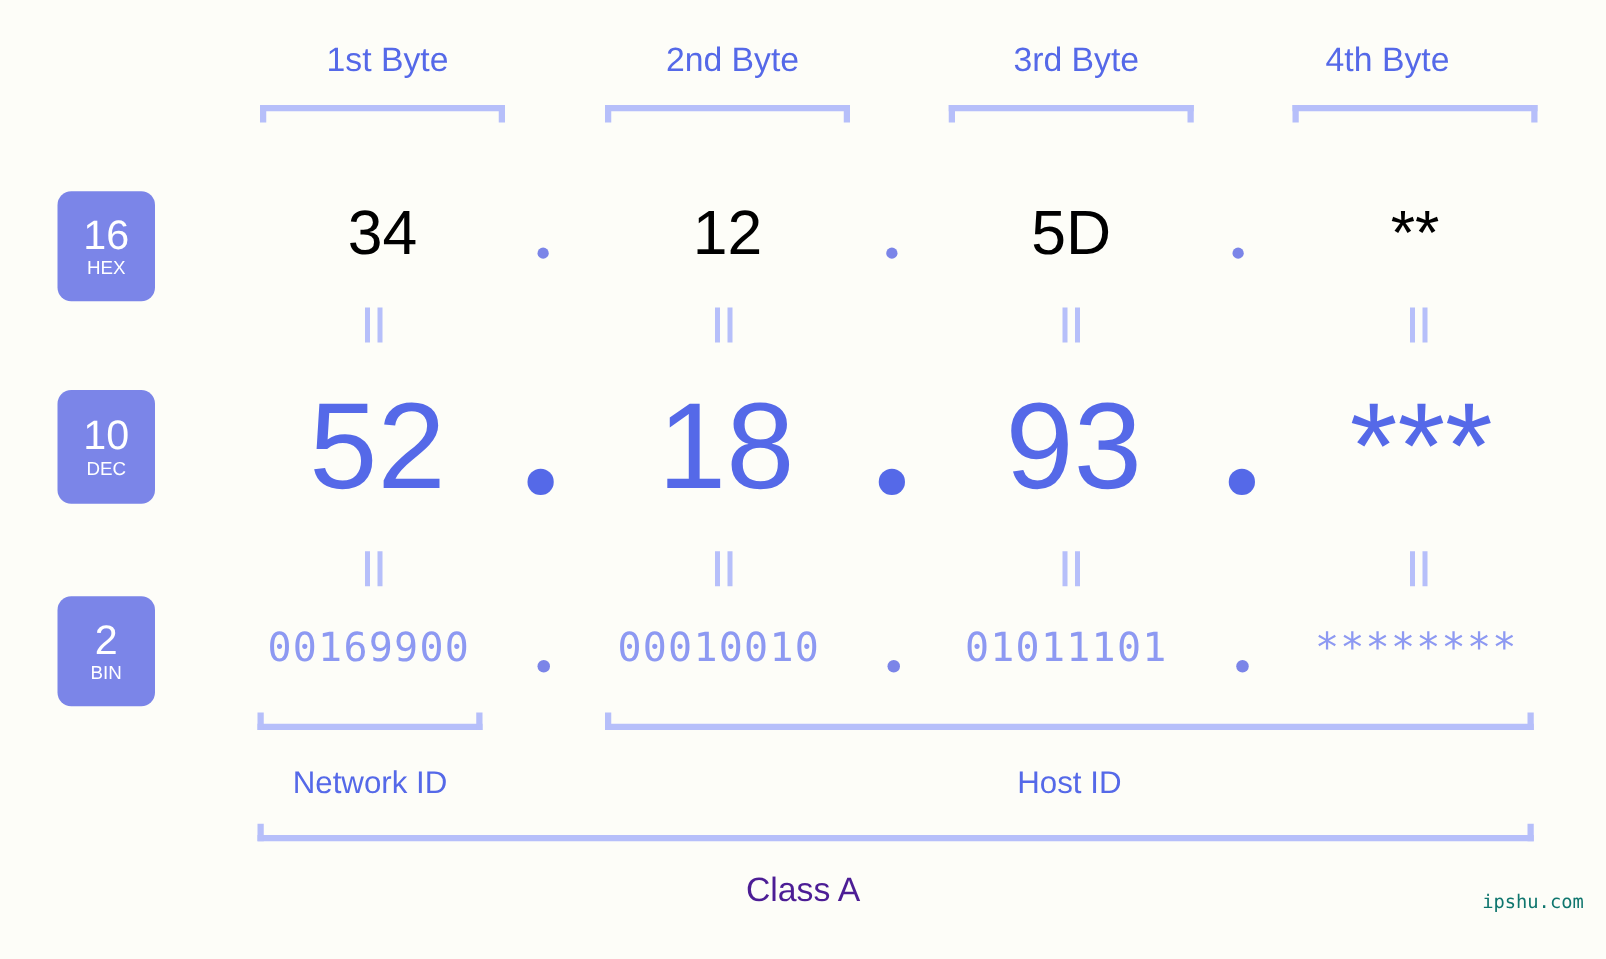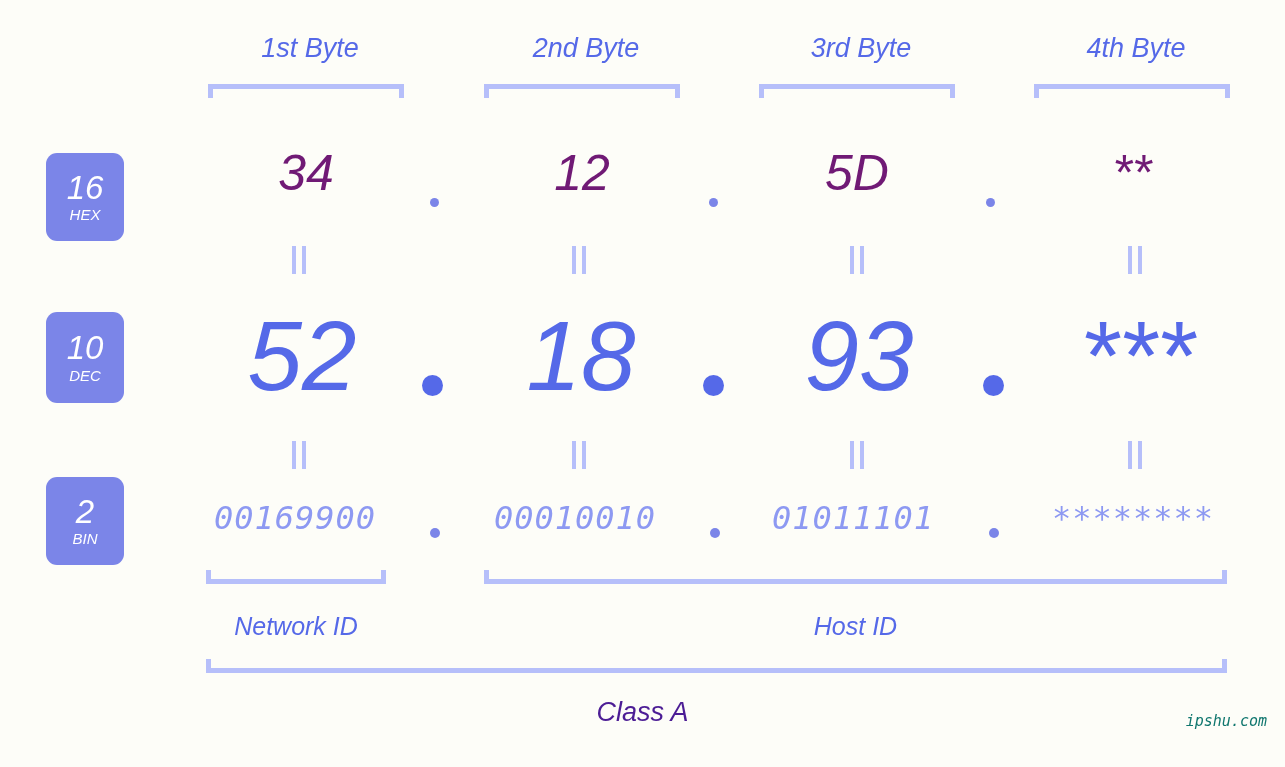--- a/index.html
+++ b/index.html
@@ -12,21 +12,20 @@
     height: 767px;
     background: #fdfdf8;
     font-family: "Liberation Sans", sans-serif;
     overflow: hidden;
     position: relative;
   }
   .stage {
     position: relative;
     width: 1285px;
     height: 758px;
-    font-style: italic;
   }
 
   
   .byte-label {
     position: absolute;
     top: 33px;
     width: 220px;
     text-align: center;
     font-size: 27px;
     color: #5569e8;
@@ -87,24 +86,24 @@
   .badge-bin { top: 477px; height: 88px; }
 
   
   .cell {
     position: absolute;
     text-align: center;
     white-space: nowrap;
   }
 
   .hex-row .cell {
-    top: 139px;
+    top: 152px;
     width: 220px;
     font-size: 50px;
-    color: #701a75;
+    color: #000000;
     font-family: "Liberation Sans", sans-serif;
     line-height: 68px;
   }
   .dec-row .cell {
     top: 297px;
     width: 220px;
     font-size: 98px;
     color: #5569e8;
     font-family: "Liberation Sans", sans-serif;
     line-height: 118px;
@@ -178,21 +177,21 @@
   }
 </style>
 </head>
 <body>
 
 <div class="stage">
 
   <div class="byte-label" style="left:200px;">1st Byte</div>
   <div class="byte-label" style="left:476px;">2nd Byte</div>
   <div class="byte-label" style="left:751px;">3rd Byte</div>
-  <div class="byte-label" style="left:1026px;">4th Byte</div>
+  <div class="byte-label" style="left:1000px;">4th Byte</div>
 
   <div class="bracket-down" style="left:208px; top:84px; width:196px;"></div>
   <div class="bracket-down" style="left:484px; top:84px; width:196px;"></div>
   <div class="bracket-down" style="left:759px; top:84px; width:196px;"></div>
   <div class="bracket-down" style="left:1034px; top:84px; width:196px;"></div>
 
   <div class="badge badge-hex">
     <span class="num">16</span>
     <span class="abbr">HEX</span>
   </div>

